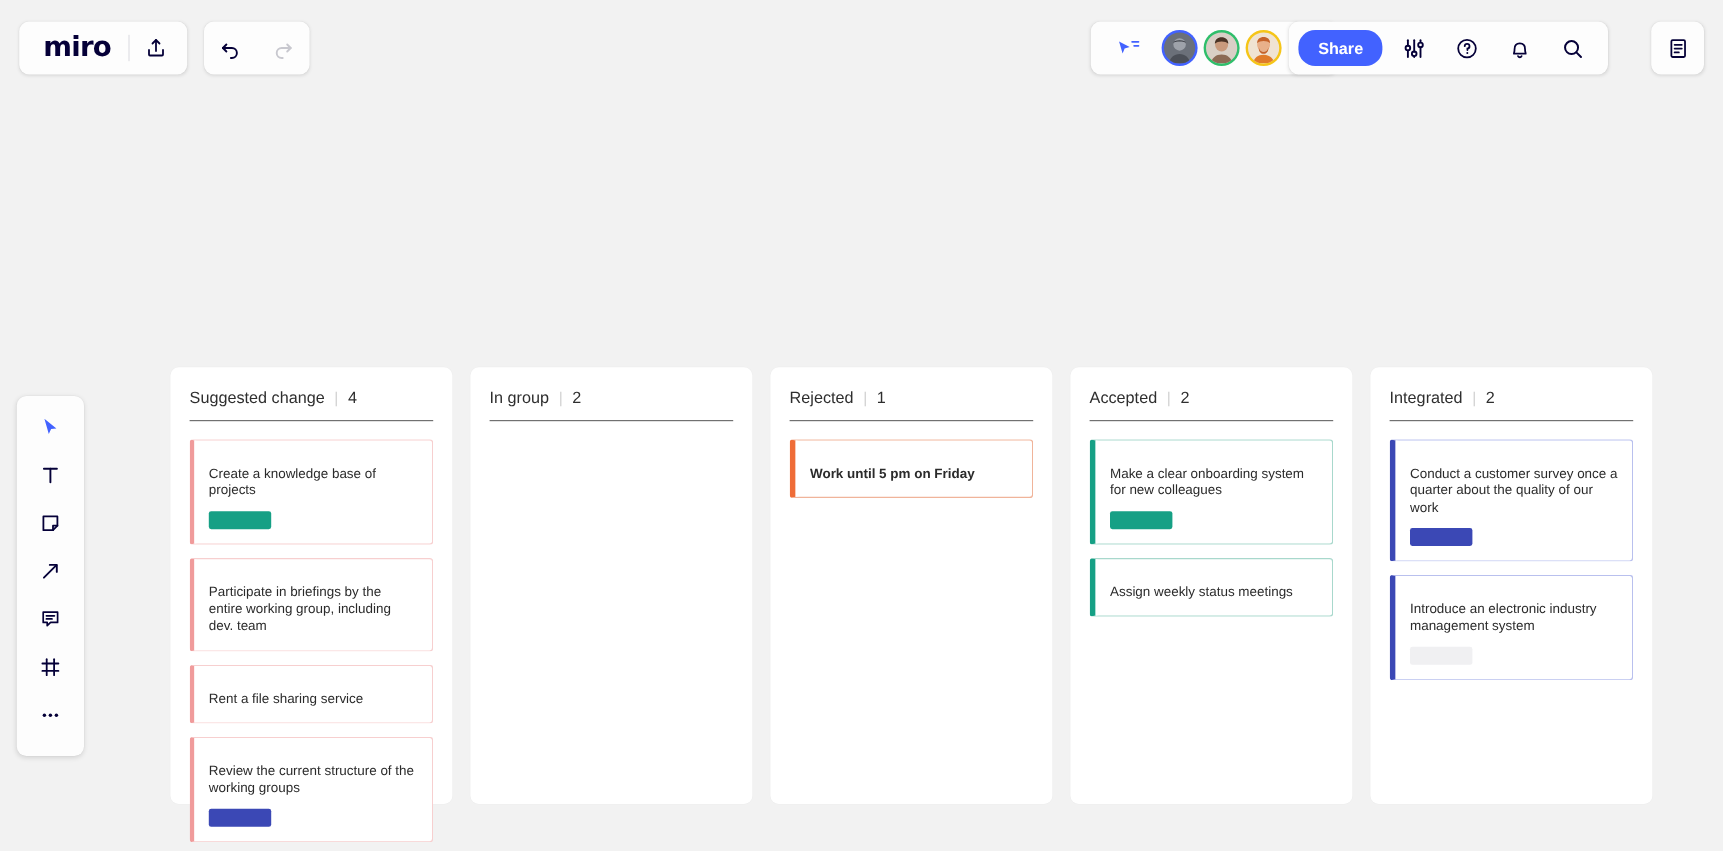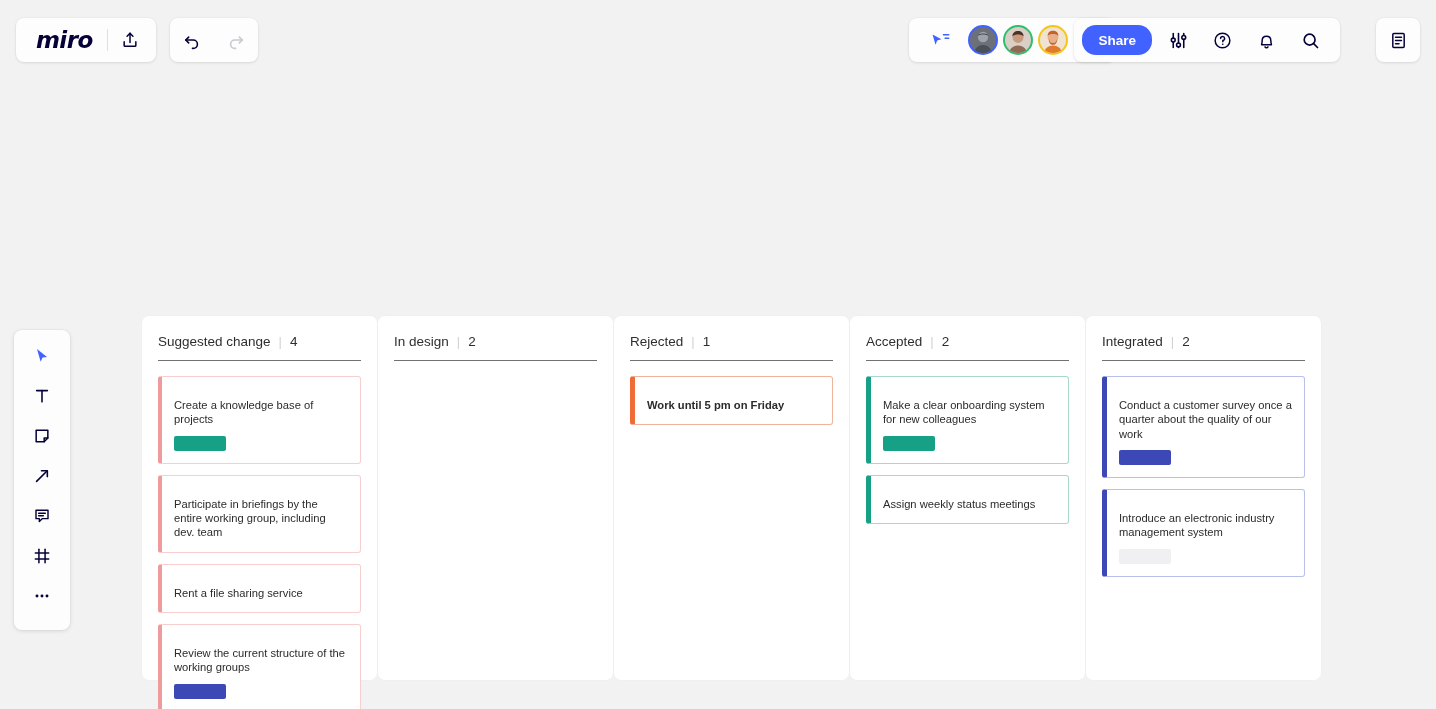--- a/index.html
+++ b/index.html
@@ -18,21 +18,21 @@
     position: absolute; top: 18px; height: 44px;
     background: #fdfdfd; border-radius: 8px;
     box-shadow: 0 1px 3px rgba(0,0,0,0.10), 0 0 0 0.5px rgba(0,0,0,0.03);
     display: flex; align-items: center;
   }
 
   #grp-logo { left: 16px; padding: 0 4px; }
   .miro-logo {
     font-family: "DejaVu Sans", sans-serif;
     font-size: 23px; font-weight: 700; letter-spacing: -0.6px;
-    color: #050038; padding: 0 14px 0 16px; line-height: 1; font-style: italic;
+    color: #050038; padding: 0 14px 0 16px; line-height: 1;
   }
   .tb-div { width: 1px; height: 22px; background: #e0e0e4; }
   .tb-btn {
     width: 44px; height: 44px; display: flex; align-items: center; justify-content: center;
     cursor: pointer; border-radius: 8px;
   }
   #grp-undo { left: 170px; }
 
   #grp-collab { right: 321px; padding: 0 12px 0 10px; }
   .av-ring { padding: 2px; border-radius: 50%; display: inline-block; line-height: 0; margin-left: 5px;}
@@ -59,22 +59,22 @@
     box-shadow: 0 1px 4px rgba(0,0,0,0.12), 0 0 0 0.5px rgba(0,0,0,0.03);
     display: flex; flex-direction: column; align-items: center; padding-top: 6px;
   }
   .lt-btn {
     width: 44px; height: 40px; display: flex; align-items: center; justify-content: center;
     cursor: pointer; border-radius: 6px;
   }
 
   
   .board {
-    position: absolute; left: 142px; top: 316px;
-    display: flex; gap: 1px;
+    position: absolute; left: 142px; top: 306px;
+    display: flex; gap: 15px;
   }
   .column {
     width: 235px; height: 364px; background: #ffffff;
     border-radius: 7px; padding: 18px 16px 0 16px;
     box-shadow: 0 0 0 0.5px rgba(0,0,0,0.02);
   }
   .col-head {
     display: flex; align-items: baseline; gap: 8px;
     font-size: 13.5px; color: #1a1a1a; padding-bottom: 11px;
   }
@@ -296,21 +296,21 @@
             <span class="card-text">Rent a file sharing service</span>
           </div>
           <div class="card c-pink">
             <span class="card-text">Review the current structure of the working groups</span>
             <span class="chip" style="background: rgb(59, 72, 181);"></span>
           </div>
         </div>
       </div>
       <div class="column">
         <div class="col-head">
-          <span class="col-title">In design</span>
+          <span class="col-title">In group</span>
           <span class="col-sep">|</span>
           <span class="col-count">2</span>
         </div>
         <div class="col-rule"></div>
       </div>
       <div class="column">
         <div class="col-head">
           <span class="col-title">Rejected</span>
           <span class="col-sep">|</span>
           <span class="col-count">1</span>

